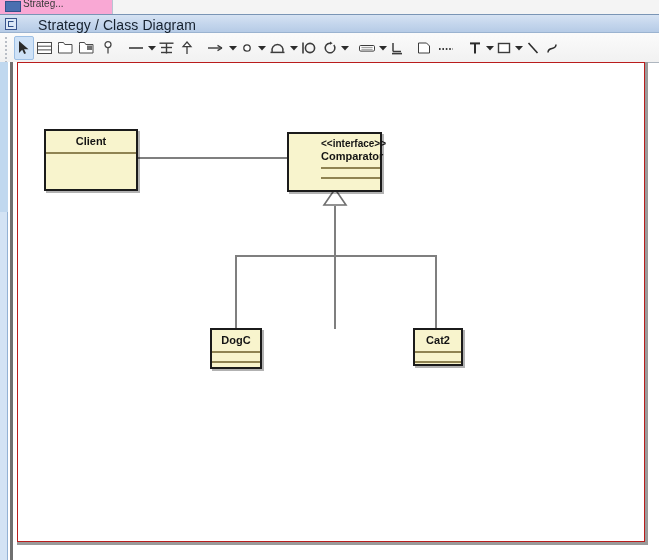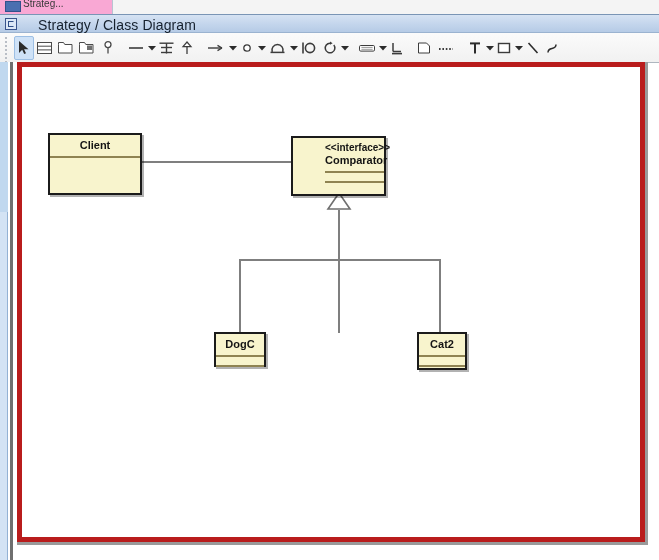--- a/index.html
+++ b/index.html
@@ -174,21 +174,21 @@
     width: 3px; height: 498px;
     background: #6f6f6f;
   }
 
   
   .canvas {
     position: absolute;
     left: 17px; top: 62px;
     width: 628px; height: 480px;
     background: #ffffff;
-    border: 5px solid #b91c1c;
+    border: 1px solid #b91c1c;
     box-sizing: border-box;
     overflow: hidden;
   }
   .canvas-bottom-shadow {
     position: absolute;
     left: 17px; top: 542px;
     width: 628px; height: 3px;
     background: #9a9a9a;
   }
   .canvas-right-shadow {
@@ -514,21 +514,21 @@
 
     <div class="node" style="left:269px; top:69px; width:95px; height:60px;padding-left:32px;">
       <div class="stereo">&lt;&lt;interface&gt;&gt;</div>
       <div class="name">Comparator</div>
       <div class="divider"></div>
       <div class="compartment empty"></div>
       <div class="divider"></div>
       <div class="compartment empty"></div>
     </div>
 
-    <div class="node" style="left:192px; top:265px; width:52px; height:35px;">
+    <div class="node" style="left:192px; top:265px; width:52px; height:41px;">
       <div class="hdr">DogC</div>
       <div class="divider"></div>
       <div class="compartment empty"></div>
       <div class="divider"></div>
       <div class="compartment empty"></div>
     </div>
 
 
     <div class="node" style="left:395px; top:265px; width:50px; height:38px;">
       <div class="hdr">Cat2</div>

